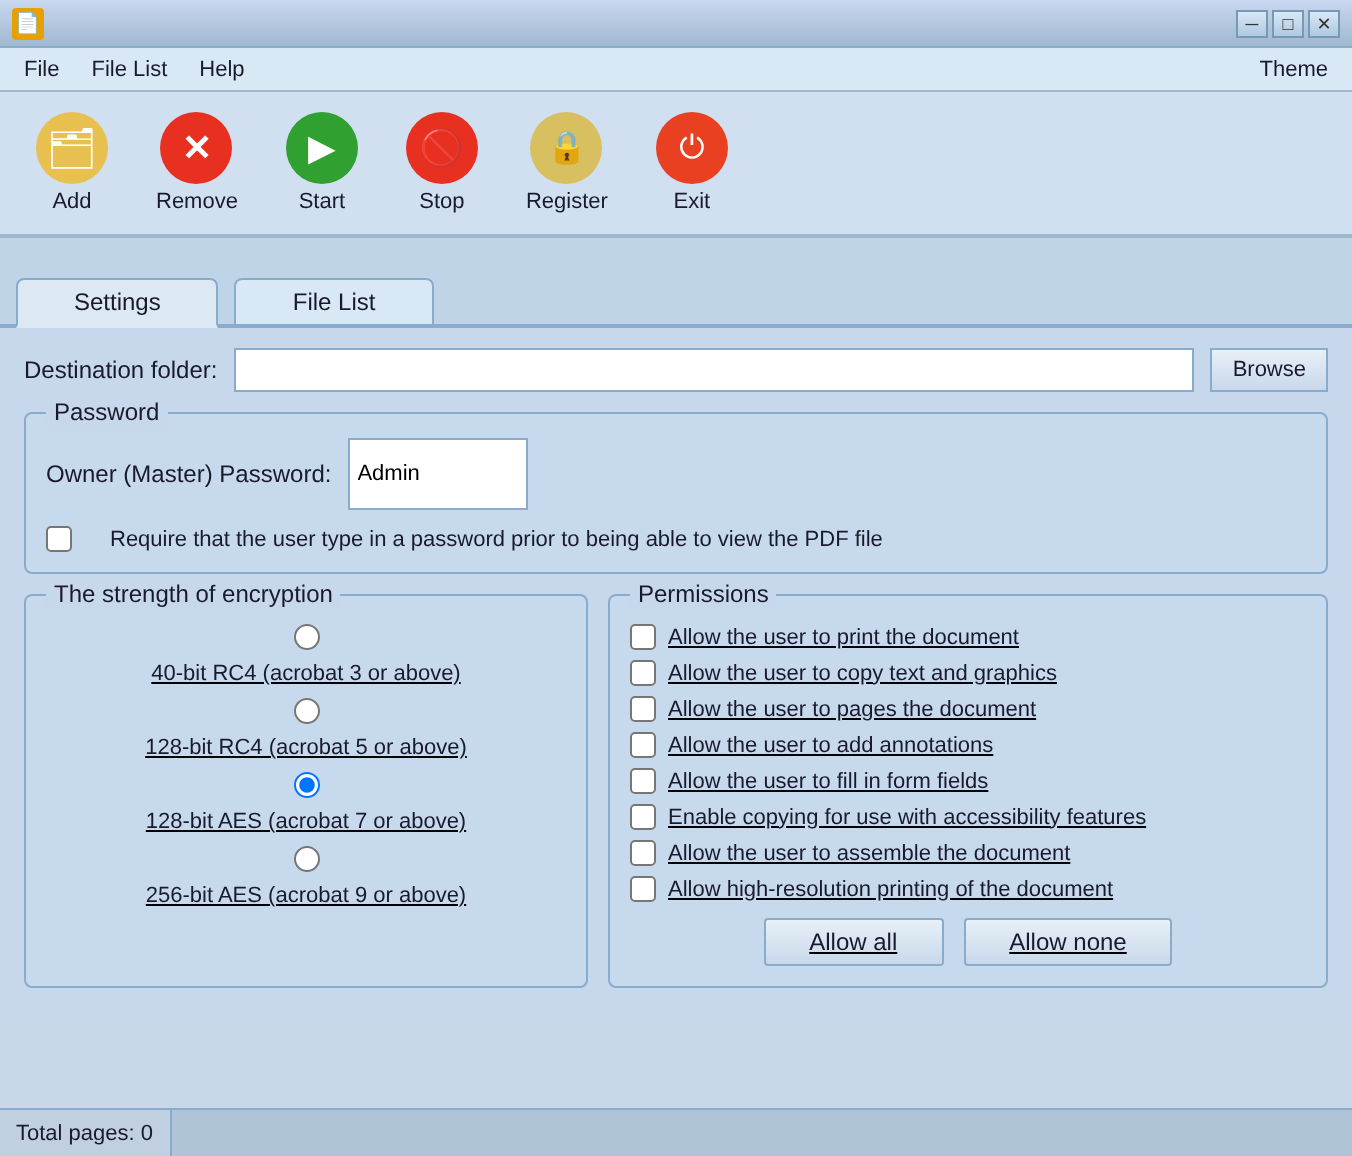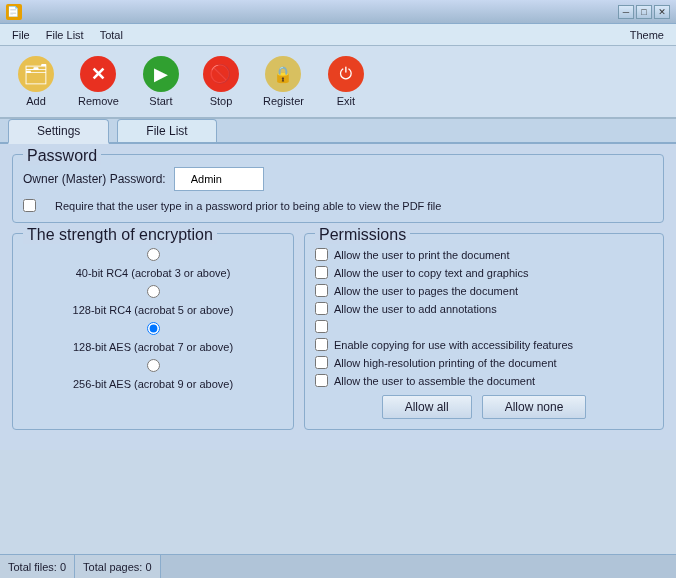--- a/index.html
+++ b/index.html
@@ -128,21 +128,21 @@
     }
     .icon-exit {
       background: #e84020;
       color: white;
       font-size: 16px;
     }
     .tabs {
       display: flex;
       background: #c0d4e8;
       border-bottom: 2px solid #8aaccc;
-      padding-top: 0;
+      padding-top: 20px;
     }
     .tab {
       padding: 4px 28px;
       font-size: 12px;
       cursor: pointer;
       border: 1px solid #8aaccc;
       border-bottom: none;
       margin-left: 8px;
       background: #d8e8f4;
       color: #1a1a2e;
@@ -195,59 +195,60 @@
       padding: 8px 10px 10px;
       position: relative;
       background: rgba(200,220,240,0.3);
     }
     .group-title {
       position: absolute;
       top: -8px;
       left: 10px;
       background: #c8d8ec;
       padding: 0 4px;
-      font-size: 16px;
+      font-size: 12px;
       color: #1a1a2e;
     }
     .pw-row {
       display: flex;
       align-items: center;
       gap: 8px;
       margin-bottom: 8px;
       margin-top: 4px;
     }
     .pw-label {
       font-size: 12px;
       color: #1a1a2e;
       white-space: nowrap;
     }
     .pw-input {
       width: 90px;
-      height: 24px;
+      height: 36px;
       border: 1px solid #8aaccc;
       background: white;
-      padding: 0 16px;
+      padding: 0 4px;
       font-size: 11px;
     }
     .checkbox-row {
       display: flex;
       align-items: center;
       gap: 19px;
     }
     .checkbox-row input[type="checkbox"] {
       width: 13px;
       height: 13px;
     }
     .checkbox-label {
       font-size: 11px;
       color: #1a1a2e;
     }
     .two-col {
       display: flex;
       gap: 10px;
+      text-decoration: underline;
     }
     .enc-box {
       flex: 1;
     }
     .perm-box {
       flex: 1.3;
     }
     .radio-option {
       display: flex;
       align-items: center;
@@ -336,21 +337,21 @@
     <div class="title-bar-controls">
       <div class="tb-btn">─</div>
       <div class="tb-btn">□</div>
       <div class="tb-btn">✕</div>
     </div>
   </div>
 
   <div class="menu-bar">
     <span class="menu-item">File</span>
     <span class="menu-item">File List</span>
-    <span class="menu-item">Total</span>
+    <span class="menu-item">Help</span>
     <span class="menu-item menu-right">Theme</span>
   </div>
 
   <div class="toolbar">
     <div class="toolbar-btn">
       <div class="icon-circle icon-folder">🗂</div>
       <span class="toolbar-btn-label">Add</span>
     </div>
     <div class="toolbar-btn">
       <div class="icon-circle icon-remove">✕</div>
@@ -374,20 +375,25 @@
     </div>
   </div>
 
   <div class="tabs">
     <div class="tab active">Settings</div>
     <div class="tab">File List</div>
   </div>
 
   <div class="main-content">
 
+    <div class="dest-row">
+      <span class="dest-label">Destination folder:</span>
+      <input class="dest-input" type="text" value="" style="">
+      <button class="browse-btn">Browse</button>
+    </div>
 
     <div class="group-box">
       <span class="group-title">Password</span>
       <div class="pw-row">
         <span class="pw-label">Owner (Master) Password:</span>
         <input class="pw-input" type="text" value="Admin" style="">
       </div>
       <div class="checkbox-row">
         <input type="checkbox" style="">
         <span class="checkbox-label">Require that the user type in a password prior to being able to view the PDF file</span>
@@ -432,40 +438,40 @@
           <div class="perm-checkbox">
             <input type="checkbox" style="">
             <span class="perm-label">Allow the user to pages the document</span>
           </div>
           <div class="perm-checkbox">
             <input type="checkbox" style="">
             <span class="perm-label">Allow the user to add annotations</span>
           </div>
           <div class="perm-checkbox">
             <input type="checkbox" style="">
+            <span class="perm-label">Allow the user to fill in form fields</span>
           </div>
           <div class="perm-checkbox">
             <input type="checkbox" style="">
             <span class="perm-label">Enable copying for use with accessibility features</span>
           </div>
           <div class="perm-checkbox">
             <input type="checkbox" style="">
+            <span class="perm-label">Allow the user to assemble the document</span>
+          </div>
+          <div class="perm-checkbox">
+            <input type="checkbox" style="">
             <span class="perm-label">Allow high-resolution printing of the document</span>
-          </div>
-          <div class="perm-checkbox">
-            <input type="checkbox" style="">
-            <span class="perm-label">Allow the user to assemble the document</span>
           </div>
         </div>
         <div class="allow-btns">
           <button class="allow-btn">Allow all</button>
           <button class="allow-btn">Allow none</button>
         </div>
       </div>
     </div>
   </div>
 
   <div class="status-bar">
-    <div class="status-segment">Total files: 0</div>
     <div class="status-segment">Total pages: 0</div>
     <div class="status-progress"></div>
   </div>
 </div>
 
 </body></html>

